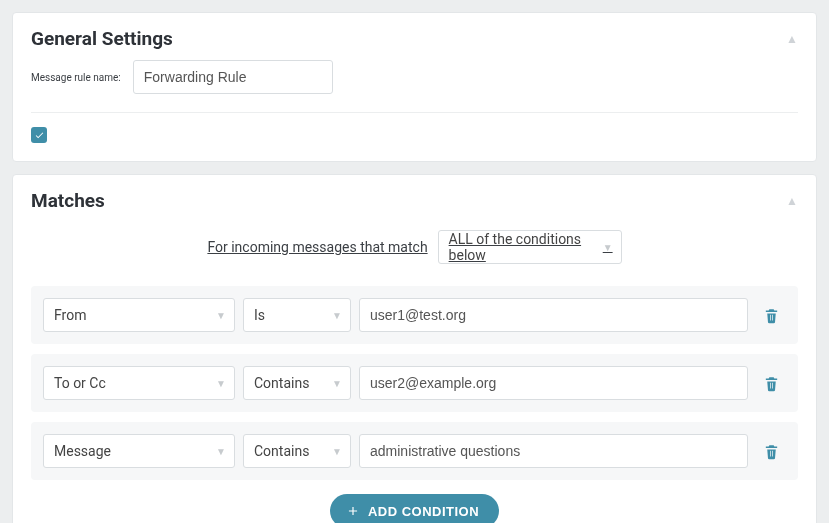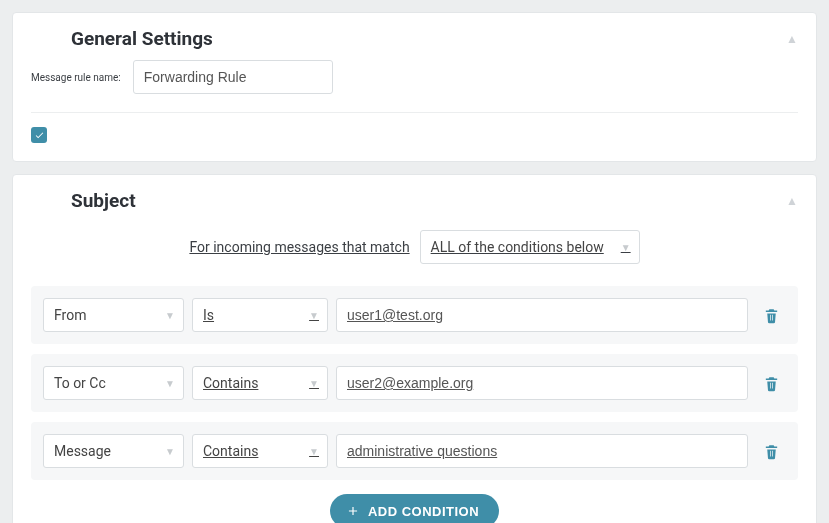--- a/index.html
+++ b/index.html
@@ -21,21 +21,20 @@
   .panel-header {
     display: flex;
     align-items: center;
     justify-content: space-between;
     padding: 14px 18px 10px 18px;
   }
   .panel-title {
     font-size: 19px;
     font-weight: 700;
     color: #2e3238;
-    margin-left: 40px;
   }
   .collapse-caret {
     color: #cfd3d7;
     font-size: 12px;
     user-select: none;
   }
   .panel-body {
     padding: 0 18px 18px 18px;
   }
   .row {
@@ -98,37 +97,36 @@
     padding: 0 8px 0 10px;
     font-size: 14px;
     color: #444;
     width: 100%;
     cursor: pointer;
   }
   .select .caret {
     color: #c7cbce;
     font-size: 10px;
   }
-  .select.match-mode { width: 220px; }
+  .select.match-mode { width: 184px; }
 
   .condition-row {
     background: #f6f7f8;
     border-radius: 4px;
     padding: 12px 12px;
     display: flex;
     align-items: center;
     gap: 8px;
     margin-bottom: 10px;
   }
-  .condition-row .select.field { width: 141px; flex: none; }
-  .condition-row .select.op { width: 136px; flex: none; text-decoration: underline; }
+  .condition-row .select.field { width: 192px; flex: none; }
+  .condition-row .select.op { width: 108px; flex: none; }
   .condition-row input.val {
     flex: 1;
     min-width: 0;
-    text-decoration: underline;
   }
   .delete-btn {
     width: 30px;
     display: flex;
     justify-content: center;
     align-items: center;
     cursor: pointer;
     color: #3f8ea8;
   }
   .delete-btn svg { width: 17px; height: 17px; fill: currentColor; }
@@ -174,21 +172,21 @@
         <svg viewBox="0 0 16 16">
             <path d="M13.5 4.5 6 12 2.5 8.5l1-1L6 10l6.5-6.5z"></path>
           </svg>
       </div>
     </div>
   </div>
 </div>
 
 <div class="panel">
   <div class="panel-header">
-    <div class="panel-title">Subject</div>
+    <div class="panel-title">Matches</div>
     <div class="collapse-caret">▲</div>
   </div>
   <div class="panel-body">
 
     <div class="match-intro">
       <span>For incoming messages that match</span>
       <div class="select match-mode">
         <span>ALL of the conditions below</span>
         <span class="caret">▼</span>
       </div>

